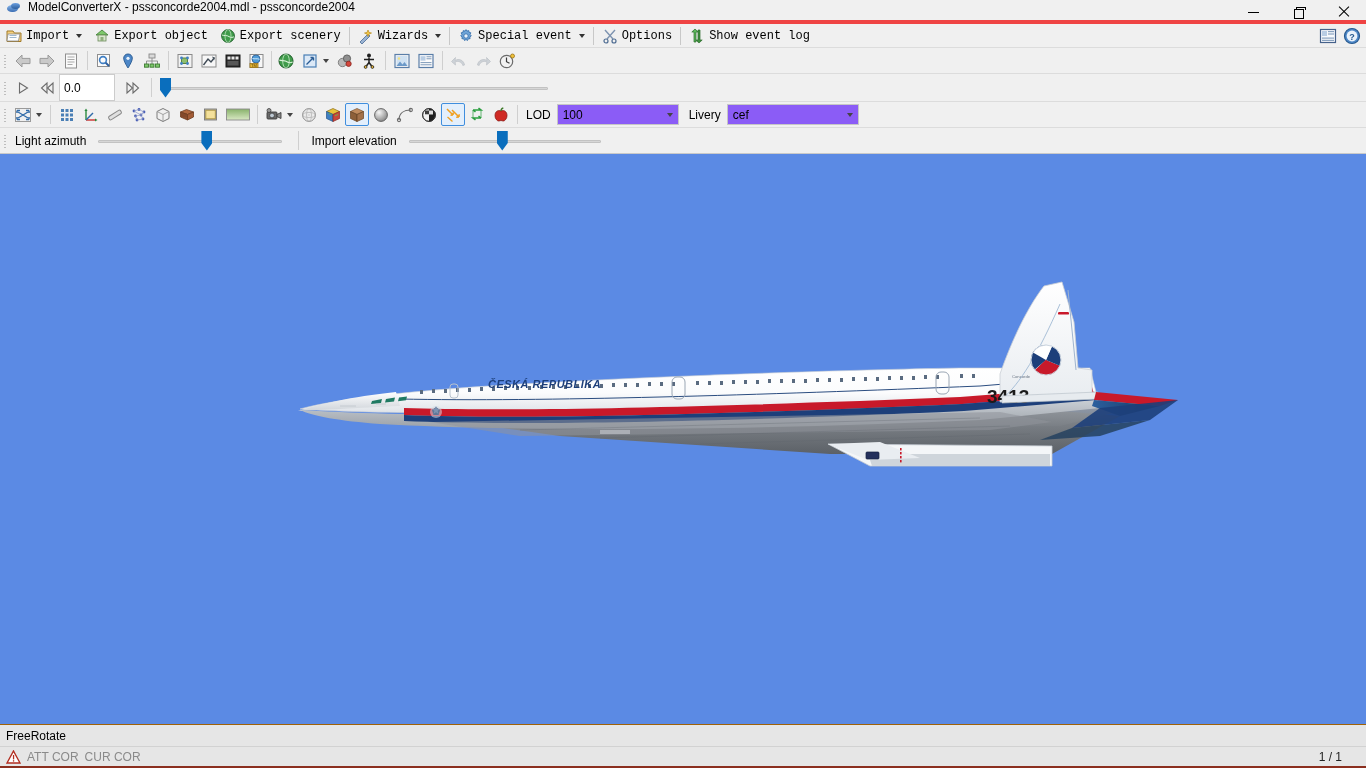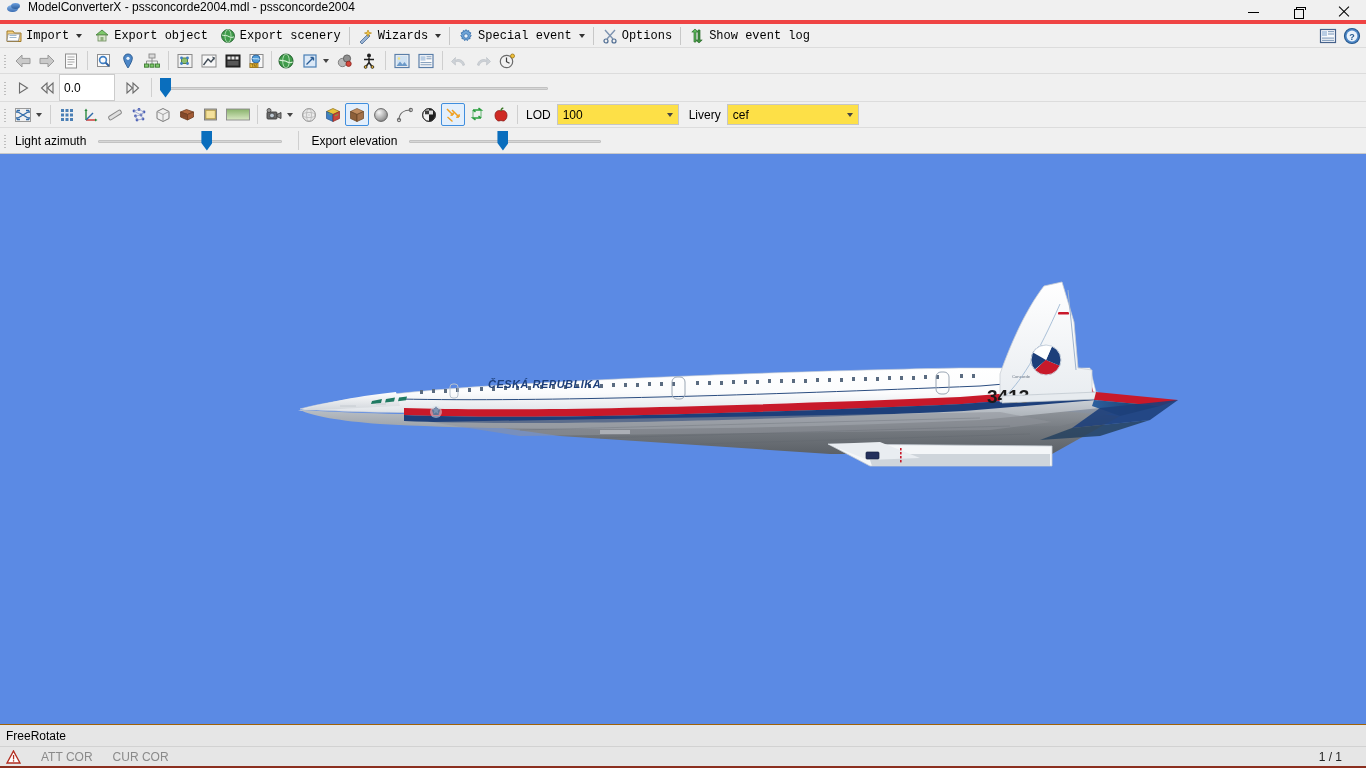--- a/index.html
+++ b/index.html
@@ -93,40 +93,40 @@
   .slider { position: relative; height: 22px; display: flex; align-items: center; flex: 0 0 auto; }
   .slider .track { position: absolute; left: 0; right: 0; top: 10px; height: 3px; background: #d6d6d6; border: 1px solid #c2c2c2; border-radius: 1px; }
   .slider .thumb {
     position: absolute; width: 11px; height: 20px; top: 1px;
     background: #0a6ebd;
     clip-path: polygon(0 0, 100% 0, 100% 62%, 50% 100%, 0 62%);
   }
 
   
   .combo {
-    height: 21px; background: #fde047; border: 1px solid #c6c6c6;
+    height: 21px; background: #8b5cf6; border: 1px solid #c6c6c6;
     display: flex; align-items: center; justify-content: space-between;
     padding: 0 0 0 5px; font-size: 12px; color: #000; flex: 0 0 auto;
   }
   .combo .cb-arrow { width: 16px; display:flex; align-items:center; justify-content:center; }
   .combo .cb-arrow i { width: 0; height: 0; border-left: 3.5px solid transparent; border-right: 3.5px solid transparent; border-top: 4px solid #444; display:block; }
 
   
   .viewport { flex: 1 1 auto; position: relative; overflow: hidden; }
   .sky { position: absolute; inset: 0; background: #5b8ae4; }
 
   
   .statusbar {
     height: 22px; min-height: 22px; background: #e6e6e6;
     display: flex; align-items: center; padding: 0 6px;
     font-size: 12px; color: #000; border-top: 1px solid #a16207;
   }
   .statusbar2 {
     height: 22px; min-height: 22px; background: #e6e6e6;
-    display: flex; align-items: center; padding: 0 6px; gap: 20px;
+    display: flex; align-items: center; padding: 0 6px; gap: 6px;
     font-size: 12px; color: #8a8a8a;
     border-top: 1px solid #d2d2d2; border-bottom: 2px solid #8b2f1f;
     position: relative;
   }
   .status-right { margin-left: auto; color: #222; padding-right: 18px; }
   .warn-icon { width: 15px; height: 14px; position: relative; flex: 0 0 auto; }
 
   svg { display: block; }
 </style>
 </head>
@@ -643,21 +643,21 @@
   </div>
 
   <div class="toolbar" style="border-bottom:1px solid #c9c9c9">
     <span class="grip"></span>
     <span class="tb-label" style="padding-left:4px">Light azimuth</span>
     <div class="slider" style="width:184px;margin-left:6px">
       <span class="track"></span>
       <span class="thumb" style="left:103px"></span>
     </div>
     <span class="tb-sep" style="margin:0 8px 0 16px"></span>
-    <span class="tb-label">Export elevation</span>
+    <span class="tb-label">Import elevation</span>
     <div class="slider" style="width:192px;margin-left:6px">
       <span class="track"></span>
       <span class="thumb" style="left:88px"></span>
     </div>
   </div>
 
   <div class="viewport">
     <div class="sky"></div>
 
     <svg width="1366" height="592" viewBox="0 0 1366 592" style="position:absolute;left:0;top:0">

